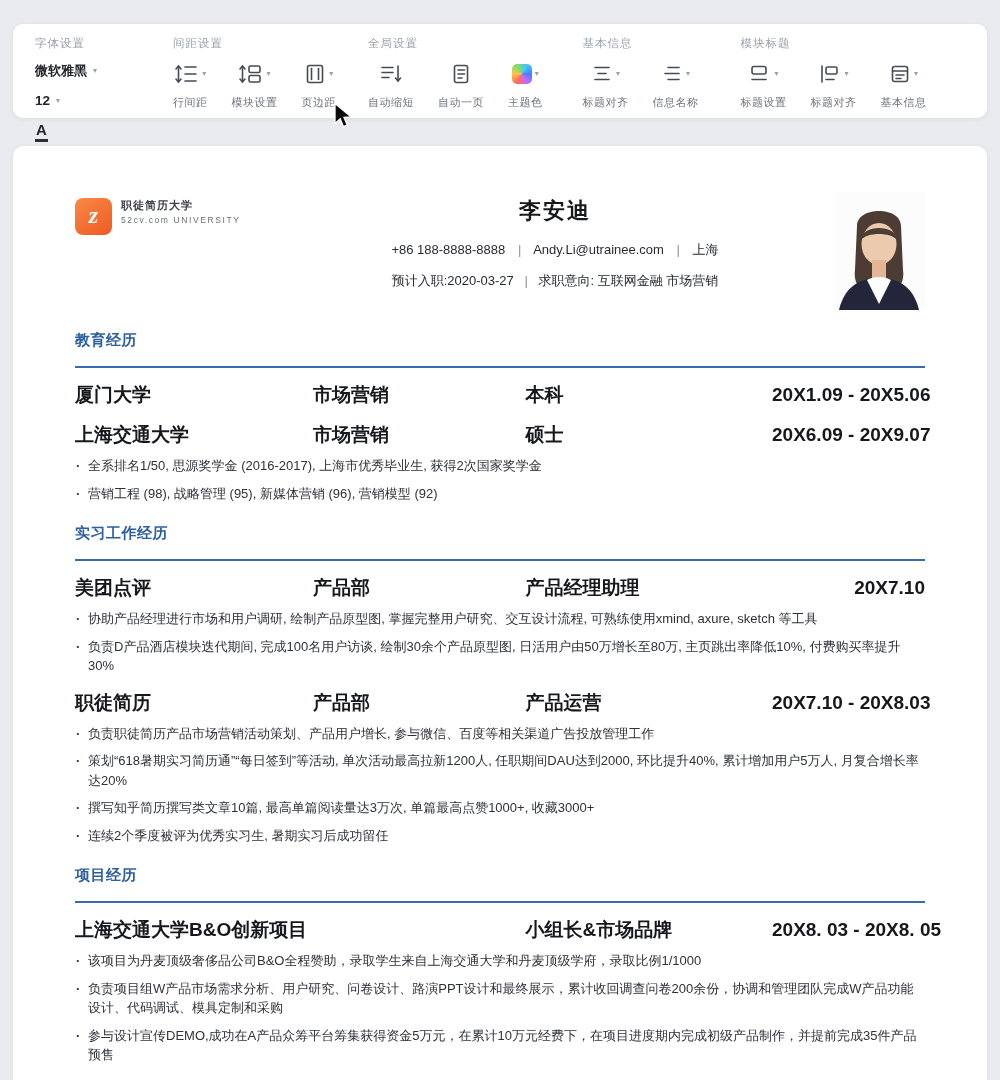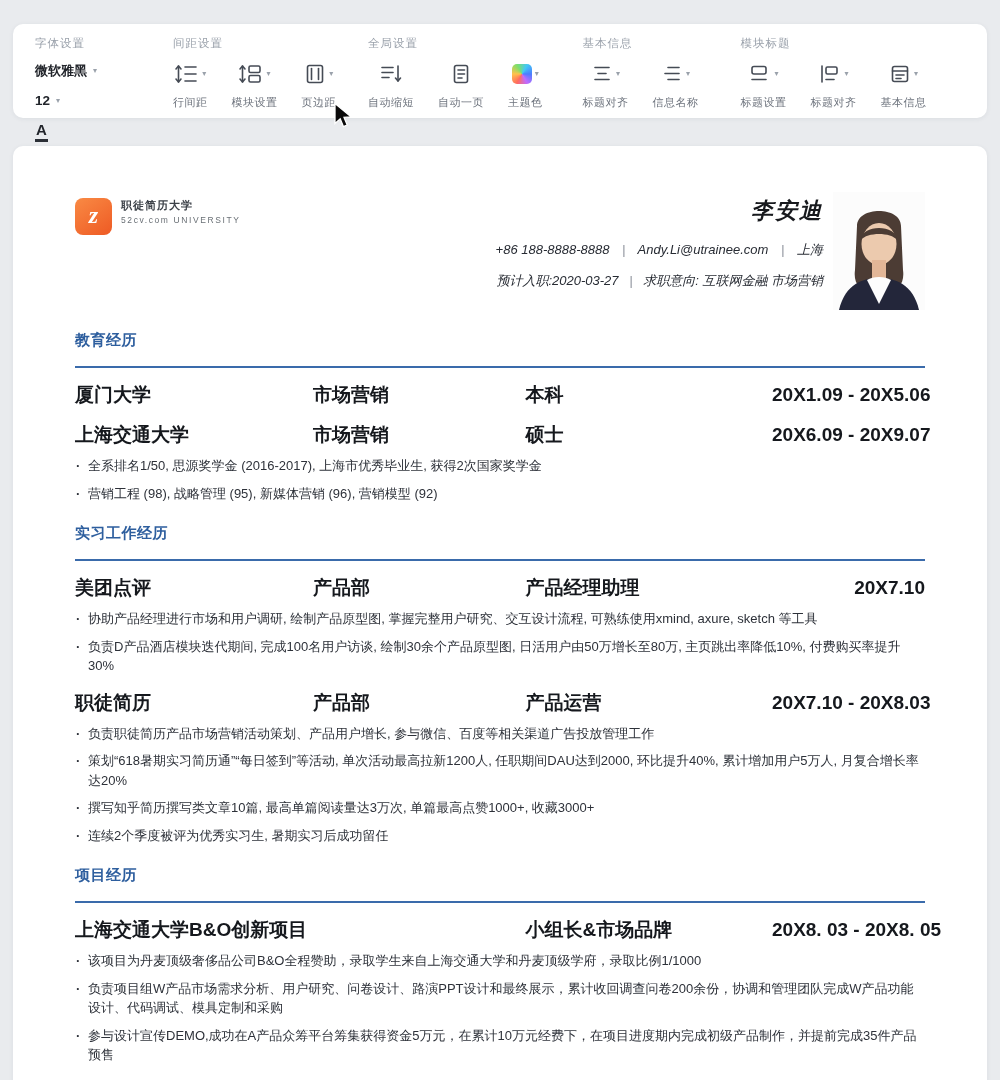--- a/index.html
+++ b/index.html
@@ -44,21 +44,21 @@
     box-sizing:border-box;padding:46px 62px 0 62px;overflow:hidden;
   }
   .r-header{display:flex;align-items:flex-start;}
   .logo-block{width:212px;flex:0 0 auto;display:flex;align-items:flex-start;gap:9px;padding-top:6px;}
   .logo-mark{width:37px;height:37px;border-radius:8px;flex:0 0 auto;
     background:linear-gradient(145deg,#f98a44,#ee5a24);
     display:flex;align-items:center;justify-content:center;}
   .logo-mark span{color:#fff;font-size:24px;font-weight:bold;font-style:italic;font-family:"Liberation Serif",serif;transform:translateY(-1px);}
   .logo-title{font-size:11px;font-weight:bold;color:#3c4148;letter-spacing:1px;white-space:nowrap;}
   .logo-sub{font-size:8.5px;color:#6a7076;letter-spacing:1.6px;margin-top:2px;white-space:nowrap;}
-  .center-block{flex:1;text-align:right;padding-top:4px;font-style:italic;}
+  .center-block{flex:1;text-align:center;padding-top:4px;}
   .r-name{font-size:22px;font-weight:bold;color:#17191d;letter-spacing:2px;}
   .r-contact{margin-top:15px;font-size:13px;color:#272b33;white-space:nowrap;}
   .r-contact .sep{color:#8b909a;margin:0 9px;}
   .r-meta{margin-top:13px;font-size:13px;color:#272b33;white-space:nowrap;}
   .r-meta .sep{color:#8b909a;margin:0 7px;}
   .photo{width:92px;height:118px;flex:0 0 auto;margin-left:10px;background:#fbfbfb;overflow:hidden;}
   
   .section{margin-top:21px;}
   .sec-title{
     font-size:15px;font-weight:bold;color:#2d5e9e;letter-spacing:.5px;

